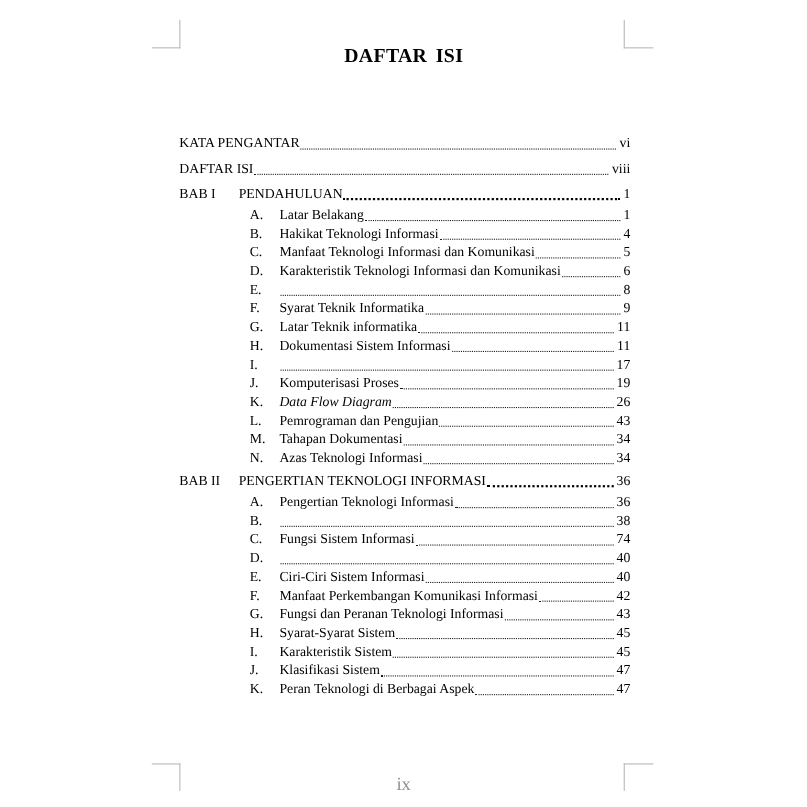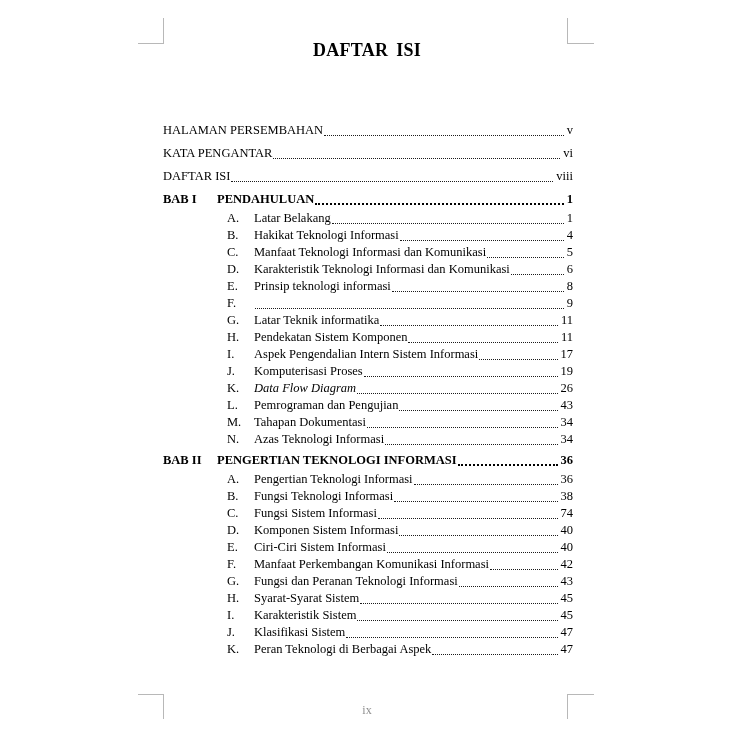--- a/index.html
+++ b/index.html
@@ -25,59 +25,54 @@
     font-size: 18px; font-weight: bold;
     letter-spacing: 0.3px; word-spacing: 3px;
   }
 
   .toc {
     position: absolute; left: 163px; top: 122px; width: 410px;
     font-size: 12.5px;
   }
   .row { display: flex; align-items: flex-end; line-height: 17px; }
   .fm  { margin-bottom: 6px; }
-  .bab { font-weight: bold; margin-top: 4px; margin-bottom: 2px; }
+  .bab { font-weight: normal; margin-top: 4px; margin-bottom: 2px; }
   .bab-no { flex: 0 0 54px; }
   .sub { padding-left: 64px; }
   .letter { flex: 0 0 27px; }
   .txt { white-space: nowrap; }
   .it { font-style: italic; }
   .leader {
     flex: 1 1 auto; min-width: 8px;
     border-bottom: 1.7px dotted #1c1c1c;
     margin: 0 2px 3px 1px;
   }
   .bab .leader { border-bottom: 2px dotted #000; margin-bottom: 3px; }
   .pg { white-space: nowrap; padding-left: 1px; }
 
   .page-footer {
     position: absolute; top: 703px; left: 0; width: 100%;
     text-align: center;
-    font-size: 12px;
+    font-size: 17px;
     color: #8f8f8f;
   }
 </style>
 </head>
 <body>
 
 <div class="crop cm-tl"></div>
 <div class="crop cm-tr"></div>
 <div class="crop cm-bl"></div>
 <div class="crop cm-br"></div>
 
 <div class="doc-title">DAFTAR ISI</div>
 
 <div class="toc">
 
   <div class="row fm">
-    <span class="txt">HALAMAN PERSEMBAHAN</span>
-    <span class="leader"></span>
-    <span class="pg">v</span>
-  </div>
-  <div class="row fm">
     <span class="txt">KATA PENGANTAR</span>
     <span class="leader"></span>
     <span class="pg">vi</span>
   </div>
   <div class="row fm">
     <span class="txt">DAFTAR ISI</span>
     <span class="leader"></span>
     <span class="pg">viii</span>
   </div>
 
@@ -107,44 +102,43 @@
     <span class="pg">5</span>
   </div>
   <div class="row sub">
     <span class="letter">D.</span>
     <span class="txt">Karakteristik Teknologi Informasi dan Komunikasi</span>
     <span class="leader"></span>
     <span class="pg">6</span>
   </div>
   <div class="row sub">
     <span class="letter">E.</span>
-    <span class="txt">Prinsip teknologi informasi</span>
     <span class="leader"></span>
     <span class="pg">8</span>
   </div>
   <div class="row sub">
     <span class="letter">F.</span>
+    <span class="txt">Syarat Teknik Informatika</span>
     <span class="leader"></span>
     <span class="pg">9</span>
   </div>
   <div class="row sub">
     <span class="letter">G.</span>
     <span class="txt">Latar Teknik informatika</span>
     <span class="leader"></span>
     <span class="pg">11</span>
   </div>
   <div class="row sub">
     <span class="letter">H.</span>
-    <span class="txt">Pendekatan Sistem Komponen</span>
+    <span class="txt">Dokumentasi Sistem Informasi</span>
     <span class="leader"></span>
     <span class="pg">11</span>
   </div>
   <div class="row sub">
     <span class="letter">I.</span>
-    <span class="txt">Aspek Pengendalian Intern Sistem Informasi</span>
     <span class="leader"></span>
     <span class="pg">17</span>
   </div>
   <div class="row sub">
     <span class="letter">J.</span>
     <span class="txt">Komputerisasi Proses</span>
     <span class="leader"></span>
     <span class="pg">19</span>
   </div>
   <div class="row sub">
@@ -180,33 +174,31 @@
   </div>
 
   <div class="row sub">
     <span class="letter">A.</span>
     <span class="txt">Pengertian Teknologi Informasi</span>
     <span class="leader"></span>
     <span class="pg">36</span>
   </div>
   <div class="row sub">
     <span class="letter">B.</span>
-    <span class="txt">Fungsi Teknologi Informasi</span>
     <span class="leader"></span>
     <span class="pg">38</span>
   </div>
   <div class="row sub">
     <span class="letter">C.</span>
     <span class="txt">Fungsi Sistem Informasi</span>
     <span class="leader"></span>
     <span class="pg">74</span>
   </div>
   <div class="row sub">
     <span class="letter">D.</span>
-    <span class="txt">Komponen Sistem Informasi</span>
     <span class="leader"></span>
     <span class="pg">40</span>
   </div>
   <div class="row sub">
     <span class="letter">E.</span>
     <span class="txt">Ciri-Ciri Sistem Informasi</span>
     <span class="leader"></span>
     <span class="pg">40</span>
   </div>
   <div class="row sub">

